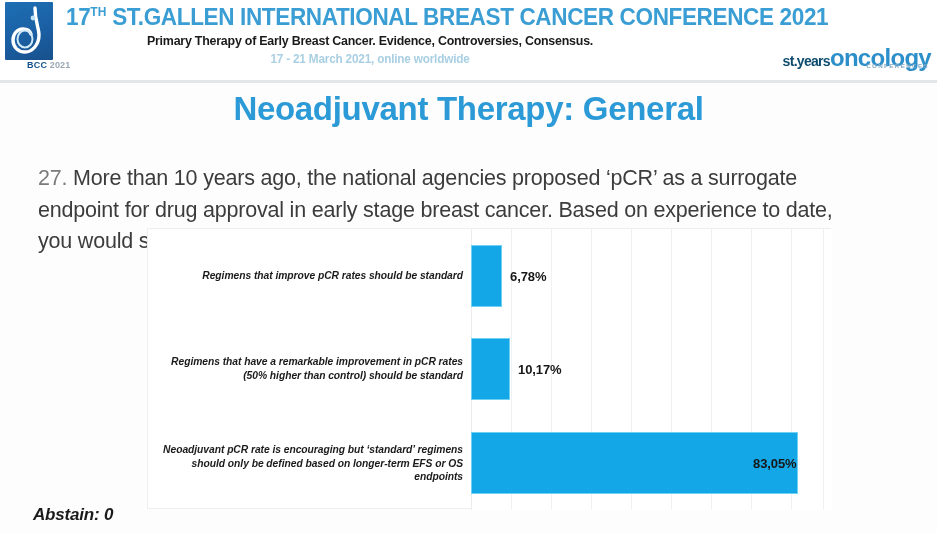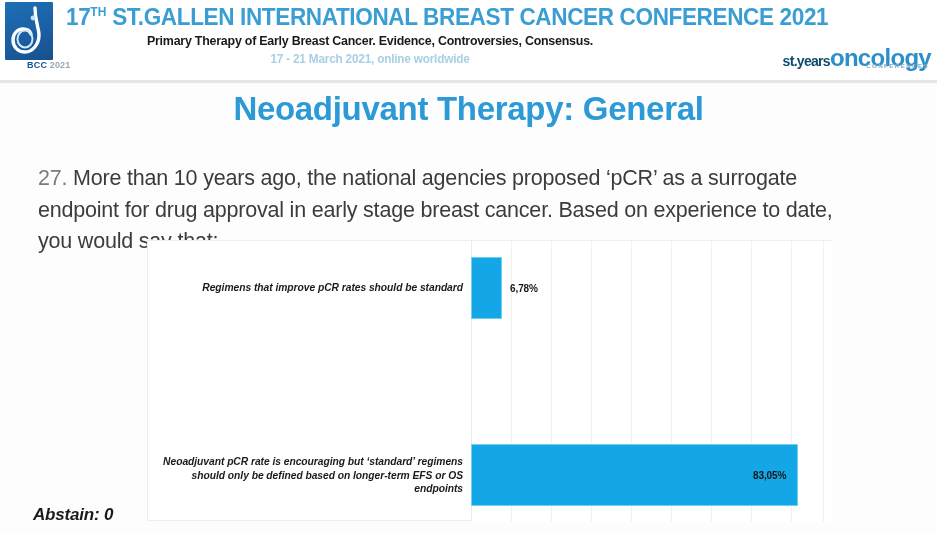--- a/index.html
+++ b/index.html
@@ -147,21 +147,21 @@
     font-size: 21.5px;
     color: #3c3c3c;
     line-height: 1.47;
     letter-spacing: -0.2px;
   }
   #question-text .qnum { color: #7b7b7b; }
 
   
   #poll-card {
     position: absolute;
-    left: 147px; top: 240px;
+    left: 147px; top: 228px;
     width: 684px; height: 281px;
     background: #ffffff;
     border: 1px solid #eceef0;
     box-sizing: border-box;
   }
   #poll-labels-col {
     position: absolute;
     left: 0; top: 0;
     width: 323px; height: 100%;
     background: #ffffff;
@@ -210,21 +210,21 @@
     transform: translateY(-50%);
     height: 62px;
     background: #14a7e8;
     border: 1px solid #6fd0f4;
     box-sizing: border-box;
   }
   .poll-value {
     position: absolute;
     top: 50%;
     transform: translateY(-50%);
-    font-size: 10px;
+    font-size: 13px;
     font-weight: bold;
     color: #171717;
     white-space: nowrap;
     letter-spacing: -0.1px;
   }
 
   
   #abstain-line {
     position: absolute;
     left: 33px; top: 505px;
@@ -291,20 +291,25 @@
     <div class="gridline" style="left:319px"></div>
     <div class="gridline" style="left:351px"></div>
   </div>
 
   <div class="poll-row" style="top:0px">
     <div class="poll-row-label">Regimens that improve pCR rates should be standard</div>
     <div class="poll-bar" style="width:31px"></div>
     <div class="poll-value" style="left:362px">6,78%</div>
   </div>
 
+  <div class="poll-row" style="top:93.66px">
+    <div class="poll-row-label">Regimens that have a remarkable improvement in pCR rates (50% higher than control) should be standard</div>
+    <div class="poll-bar" style="width:39px"></div>
+    <div class="poll-value" style="left:370px">10,17%</div>
+  </div>
 
   <div class="poll-row" style="top:187.33px">
     <div class="poll-row-label">Neoadjuvant pCR rate is encouraging but ‘standard’ regimens should only be defined based on longer-term EFS or OS endpoints</div>
     <div class="poll-bar" style="width:327px"></div>
     <div class="poll-value" style="left:605px">83,05%</div>
   </div>
 </div>
 
 <div id="abstain-line">Abstain: 0</div>
 

